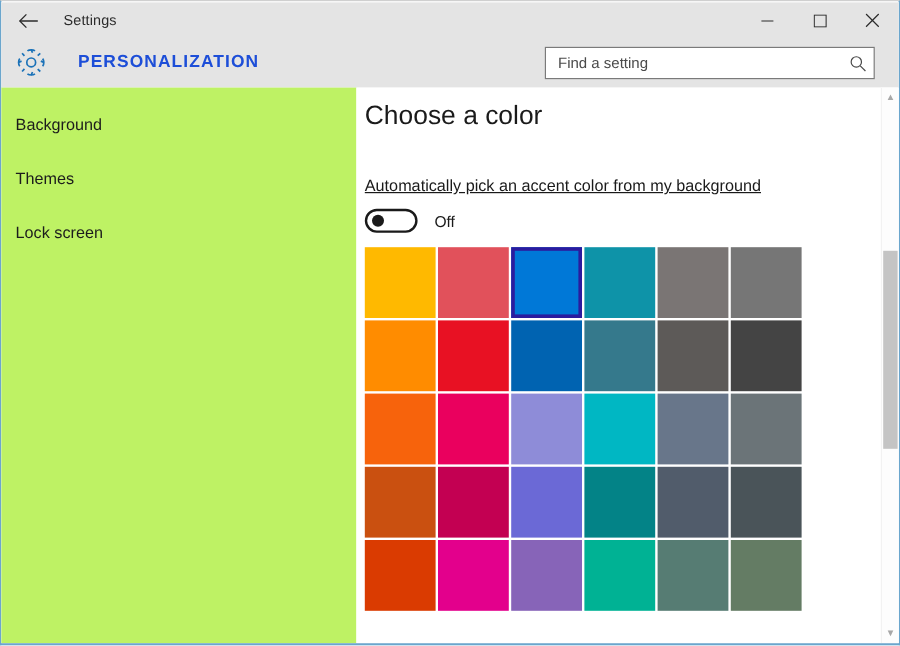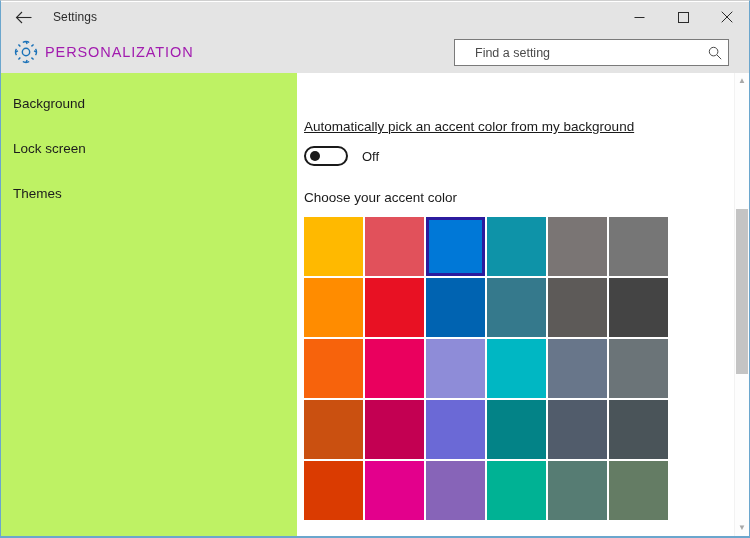--- a/index.html
+++ b/index.html
@@ -79,47 +79,47 @@
   .gear-icon {
     position: absolute;
     left: 12px;
     top: 8px;
     width: 26px;
     height: 26px;
     color: #1b72b8;
   }
   .page-title {
     position: absolute;
-    left: 44px;
+    left: 64px;
     top: 13px;
     font-size: 14.5px;
-    font-weight: normal;
+    font-weight: bold;
     letter-spacing: 0.9px;
-    color: #a21caf;
+    color: #1d4ed8;
   }
   .search-box {
     position: absolute;
     right: 20px;
     top: 8px;
     width: 275px;
     height: 27px;
     background: #ffffff;
     border: 1px solid #7a7a7a;
     box-sizing: border-box;
     display: flex;
     align-items: center;
   }
   .search-input {
     border: none;
     outline: none;
     background: transparent;
     font-family: "Liberation Sans", sans-serif;
     font-size: 12.5px;
     color: #333;
-    padding-left: 20px;
+    padding-left: 10px;
     flex: 1;
     height: 100%;
   }
   .search-input::placeholder { color: #4a4a4a; opacity: 1; }
   .search-icon {
     width: 26px;
     display: flex;
     align-items: center;
     justify-content: center;
     color: #4a4a4a;
@@ -326,40 +326,40 @@
     </div>
   </div>
 
   <div class="body-area">
 
     <div class="sidebar">
       <div class="nav-item">
         <span>Background</span>
       </div>
       <div class="nav-item">
+        <span>Themes</span>
+      </div>
+      <div class="nav-item">
         <span>Lock screen</span>
-      </div>
-      <div class="nav-item">
-        <span>Themes</span>
       </div>
     </div>
 
     <div class="content">
       <div class="content-inner">
+        <h1 class="h1">Choose a color</h1>
 
         <div class="label-auto">Automatically pick an accent color from my background</div>
 
         <div class="toggle-row">
           <div class="toggle">
             <div class="knob"></div>
           </div>
           <div class="toggle-state">Off</div>
         </div>
 
-        <div class="label-accent">Choose your accent color</div>
 
         <div class="swatch-grid">
             <div class="swatch" style="background: rgb(255, 185, 0);"></div>
             <div class="swatch" style="background: rgb(225, 81, 91);"></div>
             <div class="swatch selected" style="background: rgb(0, 120, 215); outline-color: rgb(43, 27, 158);"></div>
             <div class="swatch" style="background: rgb(14, 147, 168);"></div>
             <div class="swatch" style="background: rgb(122, 117, 116);"></div>
             <div class="swatch" style="background: rgb(118, 118, 118);"></div>
             <div class="swatch" style="background: rgb(255, 140, 0);"></div>
             <div class="swatch" style="background: rgb(232, 17, 35);"></div>

